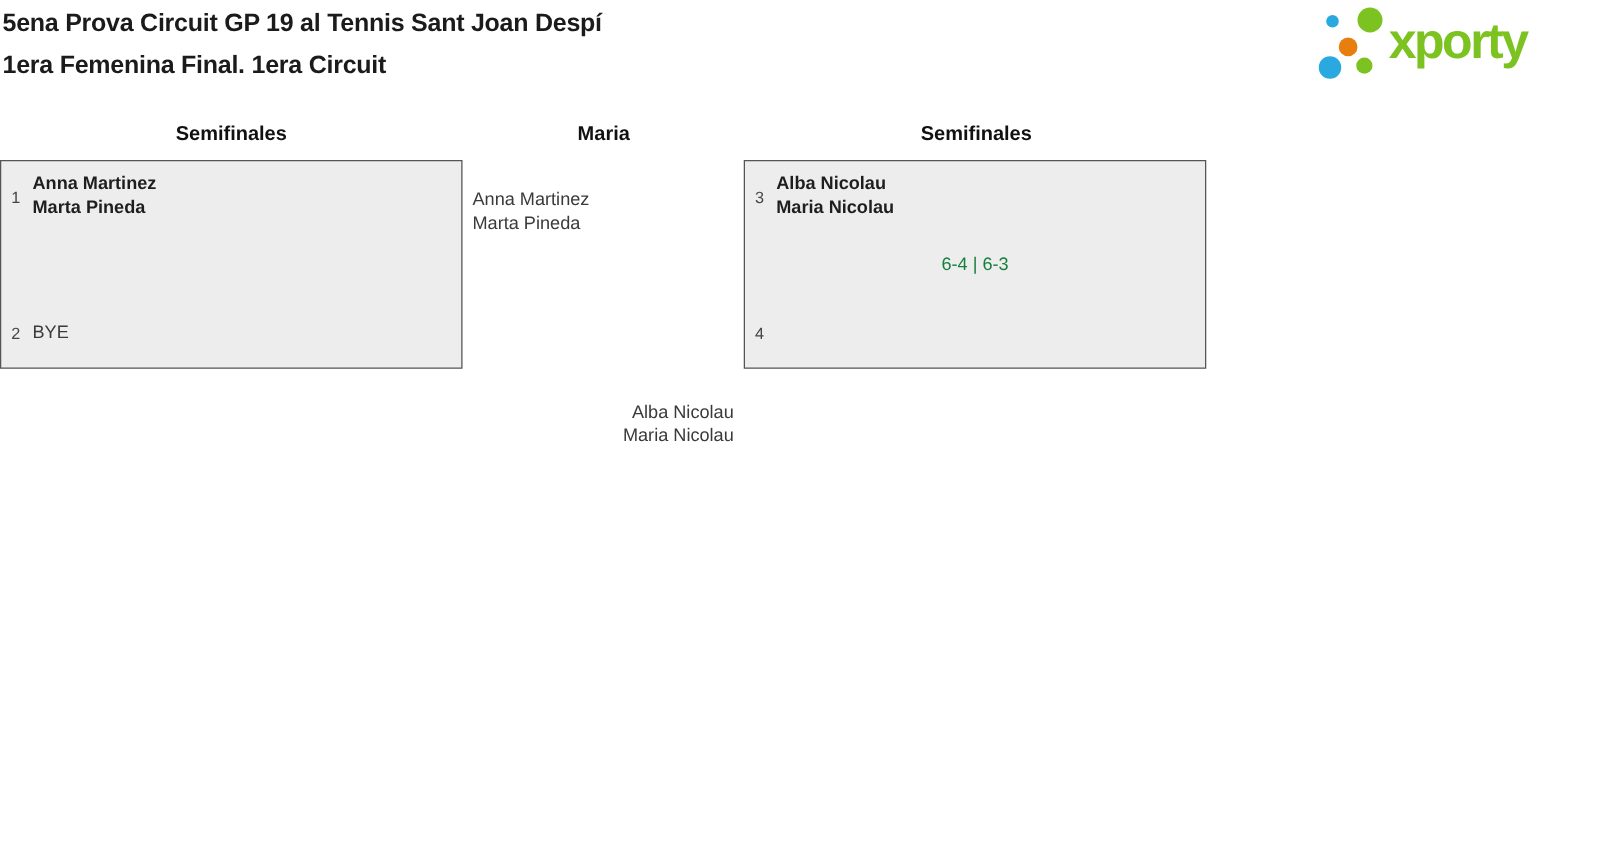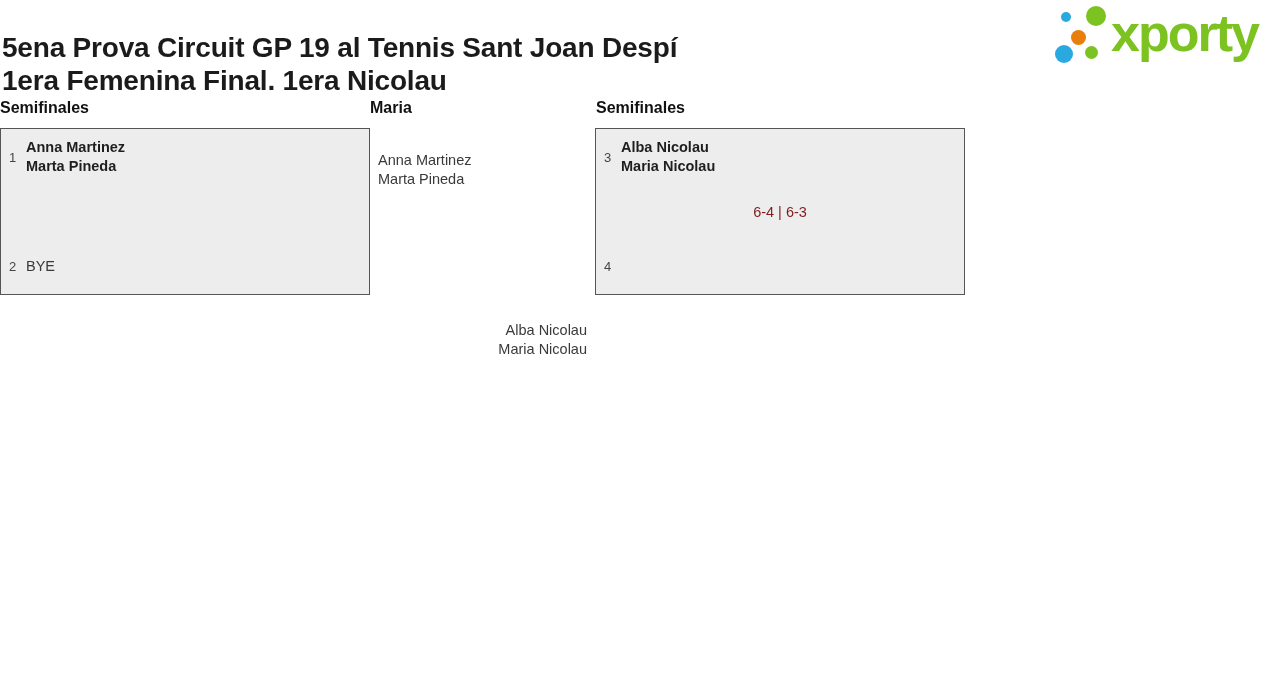--- a/index.html
+++ b/index.html
@@ -11,26 +11,25 @@
     font-family: "Liberation Sans", sans-serif;
     overflow: hidden;
   }
 
   
   .title {
     position: absolute;
     left: 2px;
     top: 3px;
     color: #1b1b1b;
-    font-size: 28px;
+    font-size: 20px;
     line-height: 33px;
     font-weight: 700;
     letter-spacing: -0.2px;
     white-space: nowrap;
-    margin-top: 28px;
   }
 
   
   .logo {
     position: absolute;
     left: 1048px;
     top: 0;
     width: 232px;
     height: 72px;
     cursor: pointer;
@@ -39,31 +38,31 @@
   .dot-blue-small  { left: 13px; top: 12px; width: 10px; height: 10px; background: #2aa9e0; }
   .dot-green-big   { left: 38px; top:  6px; width: 20px; height: 20px; background: #7cc220; }
   .dot-orange      { left: 23px; top: 30px; width: 15px; height: 15px; background: #e87e0e; }
   .dot-blue-big    { left:  7px; top: 45px; width: 18px; height: 18px; background: #2aa9e0; }
   .dot-green-small { left: 37px; top: 46px; width: 13px; height: 13px; background: #7cc220; }
   .logo-text {
     position: absolute;
     left: 63px;
     top: 1px;
     color: #7cc220;
-    font-size: 52px;
+    font-size: 40px;
     line-height: 64px;
     font-weight: 700;
     letter-spacing: -2px;
   }
 
   
   .col-header {
     position: absolute;
     top: 98px;
-    text-align: left;
+    text-align: center;
     font-size: 16px;
     line-height: 20px;
     font-weight: 700;
     color: #111111;
   }
   .col-header.left   { left: 0;     width: 370px; }
   .col-header.center { left: 370px; width: 226px; }
   .col-header.right  { left: 596px; width: 370px; }
 
   
@@ -111,21 +110,21 @@
   }
 
   .score {
     position: absolute;
     left: 0;
     right: 0;
     top: 50%;
     transform: translateY(-50%);
     text-align: center;
     font-size: 14.5px;
-    color: #7f1d1d;
+    color: #15803d;
   }
 
   
   .final-top {
     position: absolute;
     left: 378px;
     top: 151px;
     font-size: 14.5px;
     line-height: 19px;
     color: #3a3a3a;
@@ -141,21 +140,21 @@
     color: #3a3a3a;
   }
 </style>
 </head>
 <body>
 
 <div class="page">
 
   <div class="title">
     <div>5ena Prova Circuit GP 19 al Tennis Sant Joan Despí</div>
-    <div>1era Femenina Final. 1era Nicolau</div>
+    <div>1era Femenina Final. 1era Circuit</div>
   </div>
 
   <div class="logo">
     <span class="dot dot-blue-small"></span>
     <span class="dot dot-green-big"></span>
     <span class="dot dot-orange"></span>
     <span class="dot dot-blue-big"></span>
     <span class="dot dot-green-small"></span>
     <span class="logo-text">xporty</span>
   </div>

